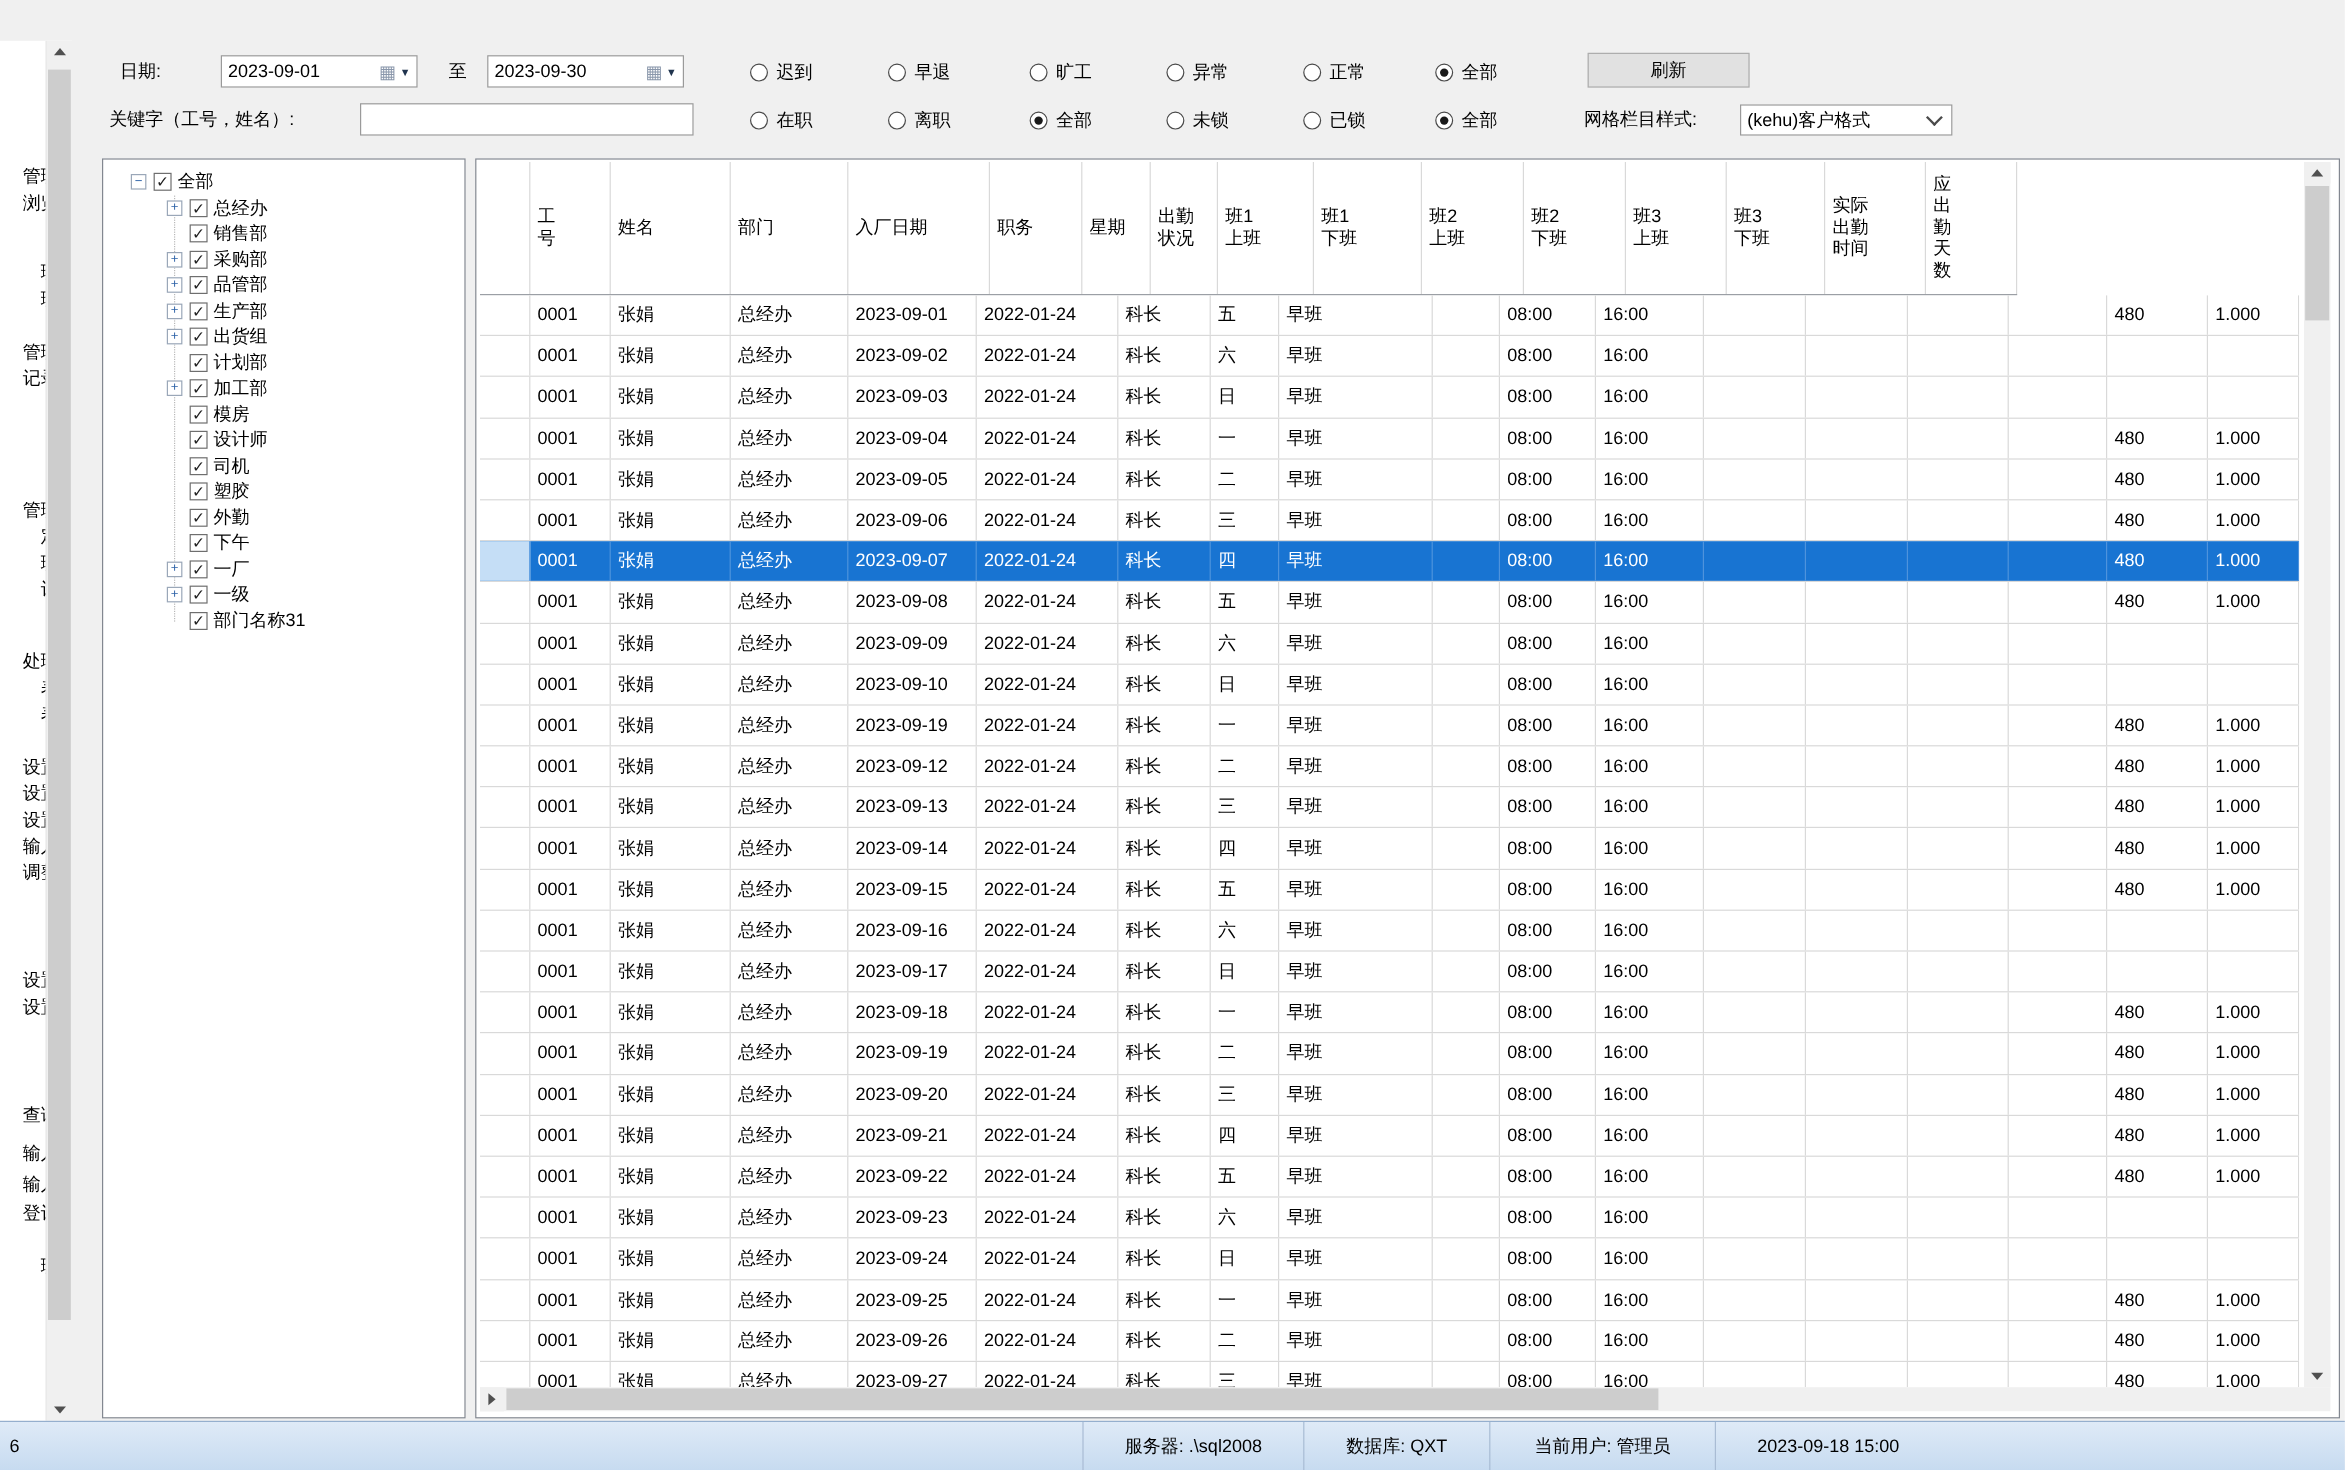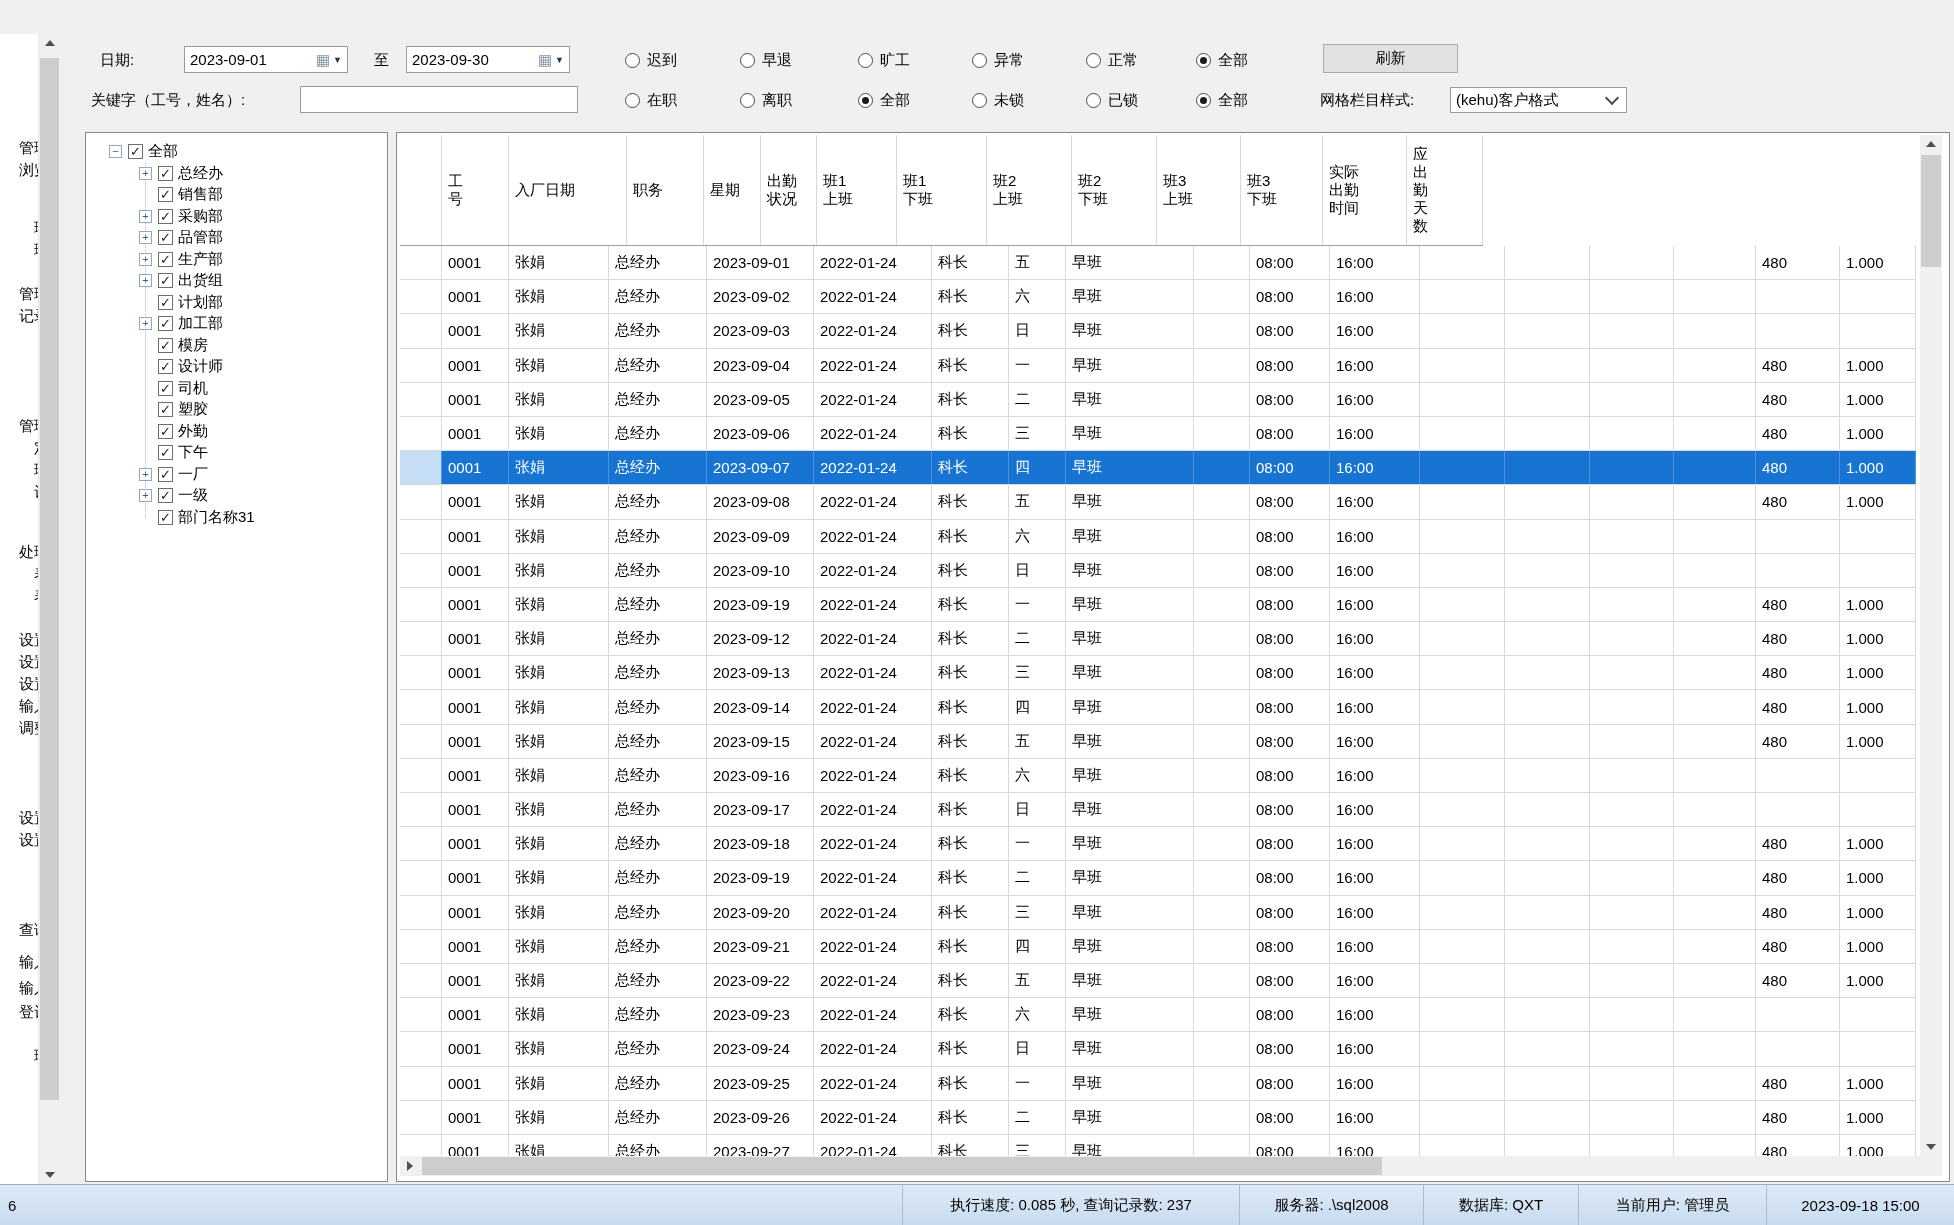--- a/index.html
+++ b/index.html
@@ -242,20 +242,26 @@
       </div>
     </div>
 
   <div class="grid">
     <div class="ghead" id="gridHeader">
         <div class="gh-cell" style="width: 42px;"></div>
         <div class="gh-cell" style="width: 67px;">
           <div>工</div>
           <div>号</div>
         </div>
+        <div class="gh-cell" style="width: 100px;">
+          <div>姓名</div>
+        </div>
+        <div class="gh-cell" style="width: 98px;">
+          <div>部门</div>
+        </div>
         <div class="gh-cell" style="width: 118px; justify-content: center;">
           <div>入厂日期</div>
         </div>
         <div class="gh-cell" style="width: 77px;">
           <div>职务</div>
         </div>
         <div class="gh-cell" style="width: 57px;">
           <div>星期</div>
         </div>
         <div class="gh-cell" style="width: 56px;">
@@ -857,21 +863,20 @@
       <div class="hthumb"></div>
       <div class="sb-btn h" style="right:0">
           <span class="tri tri-right"></span>
         </div>
     </div>
     <div class="corner"></div>
   </div>
 
   <div class="status" id="statusBar">
     <div class="scell first" style="width:902px">6</div>
-  <div class="scell" style="width: 337px;">执行速度: 0.085 秒, 查询记录数: 237</div>
       <div class="scell" style="width: 184px;">服务器: .\sql2008</div>
       <div class="scell" style="width: 155px;">数据库: QXT</div>
       <div class="scell" style="width: 188px;">当前用户: 管理员</div>
       <div class="scell" style="width: 188px;">2023-09-18 15:00</div>
     </div>
 
 <div class="radio" style="left: 625px; top: 50px;">
       <span class="rc"></span>
       <span>迟到</span>
     </div>

